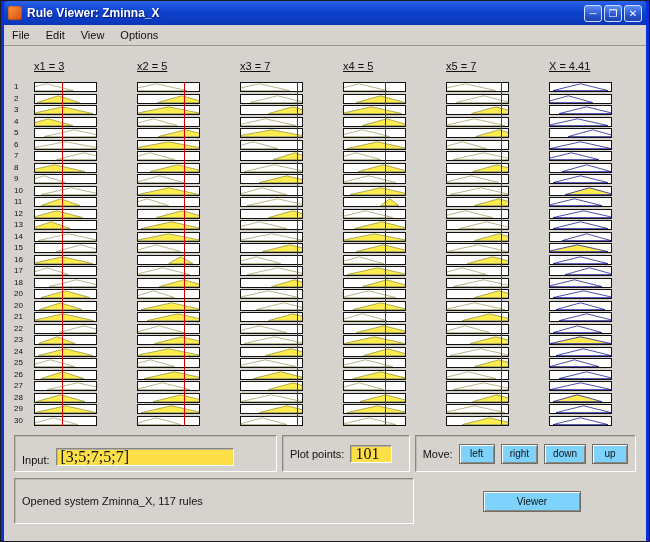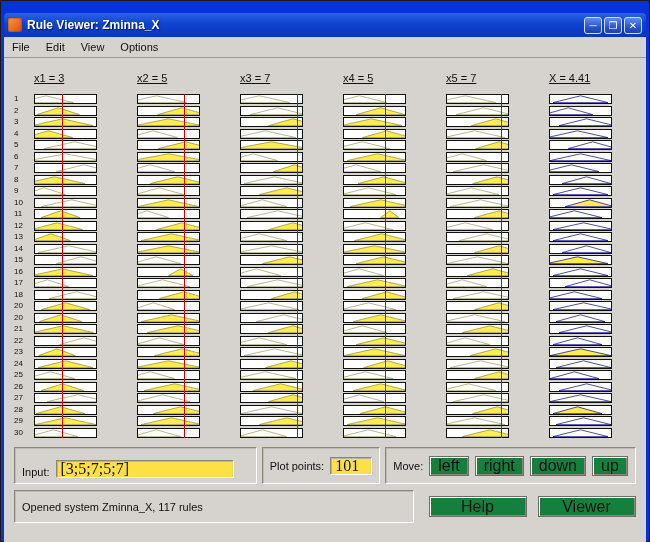--- a/index.html
+++ b/index.html
@@ -1,17 +1,17 @@
 <!DOCTYPE html>
 <html><head>
 <meta charset="utf-8">
 <style>
   html,body{margin:0;padding:0;background:#9a9a9a;font-family:"Liberation Sans",sans-serif;}
   .window{width:650px;height:542px;box-sizing:border-box;border:1px solid #1a1a1a;
-    background:#0831d9;padding:12px 3px 3px 3px;position:relative;}
+    background:#0831d9;padding:0 3px 3px 3px;position:relative;}
   
   .titlebar{height:24px;display:flex;align-items:center;padding:0 4px;
     background:linear-gradient(#2a62e8,#0f43cf 45%,#0a36b8);border-radius:4px 4px 0 0;}
   .title-icon{width:14px;height:14px;border-radius:2px;margin-right:5px;
     background:linear-gradient(135deg,#ff9a3c,#d84a12);box-shadow:inset 0 0 2px #7e2200;flex:none;}
   .title-text{color:#fff;font-size:12px;font-weight:bold;text-shadow:1px 1px 1px #00187a;
     flex:1;white-space:nowrap;overflow:hidden;}
   .win-buttons{display:flex;gap:2px;}
   .winbtn{width:18px;height:17px;border-radius:3px;border:1px solid #cfe0ff;
     background:linear-gradient(#5f8df5,#2a55d0 60%,#1d3fae);color:#fff;font-size:10px;
@@ -44,26 +44,26 @@
     padding:5px 7px;gap:6px;}
   .lbl{font-size:11px;color:#111;white-space:nowrap;}
   .txt{background:#fde047;border:1px solid;border-color:#8a877f #ffffff #ffffff #8a877f;
     box-shadow:inset 1px 1px 0 #b5b2aa;font-family:Liberation Serif, serif;
     font-size:16px;height:18px;box-sizing:border-box;padding:1px 4px;color:#111;}
   .input-panel{width:268px;height:37px;align-items:flex-end;}
   .input-panel .txt{width:178px;}
   .pp-panel{width:130px;height:37px;}
   .pp-panel .txt{width:42px;}
   .move-panel{flex:1;height:37px;}
-  .btn{background:#15803d;border:1px solid #6f6d66;box-shadow:inset 1px 1px 0 #ffffff,
-    inset -1px -1px 0 #8a877f;font-family:"Liberation Sans",sans-serif;font-size:16px;
+  .btn{background:#7dd3fc;border:1px solid #6f6d66;box-shadow:inset 1px 1px 0 #ffffff,
+    inset -1px -1px 0 #8a877f;font-family:"Liberation Sans",sans-serif;font-size:10px;
     color:#111;height:20px;padding:0 8px;cursor:default;}
   .move-btn{min-width:36px;}
   .bottom-row{display:flex;margin-top:6px;gap:14px;align-items:stretch;}
-  .status-panel{width:400px;height:33px;flex:none;}
+  .status-panel{width:400px;height:46px;flex:none;}
   .action-area{flex:1;display:flex;align-items:center;justify-content:space-around;gap:10px;}
   .action-btn{width:98px;height:21px;}
 </style>
 </head>
 <body>
 
 <div class="window">
 
   <div class="titlebar">
     <span class="title-icon"></span>
@@ -1062,19 +1062,18 @@
         <button class="btn move-btn">down</button>
         <button class="btn move-btn">up</button>
       </div>
     </div>
 
     <div class="bottom-row">
       <div class="panel status-panel">
         <span class="lbl">Opened system Zminna_X, 117 rules</span>
       </div>
       <div class="action-area">
-        <button class="btn action-btn">Help</button>
         <button class="btn action-btn">Viewer</button>
       </div>
     </div>
 
   </div>
 </div>
 
 </body></html>

